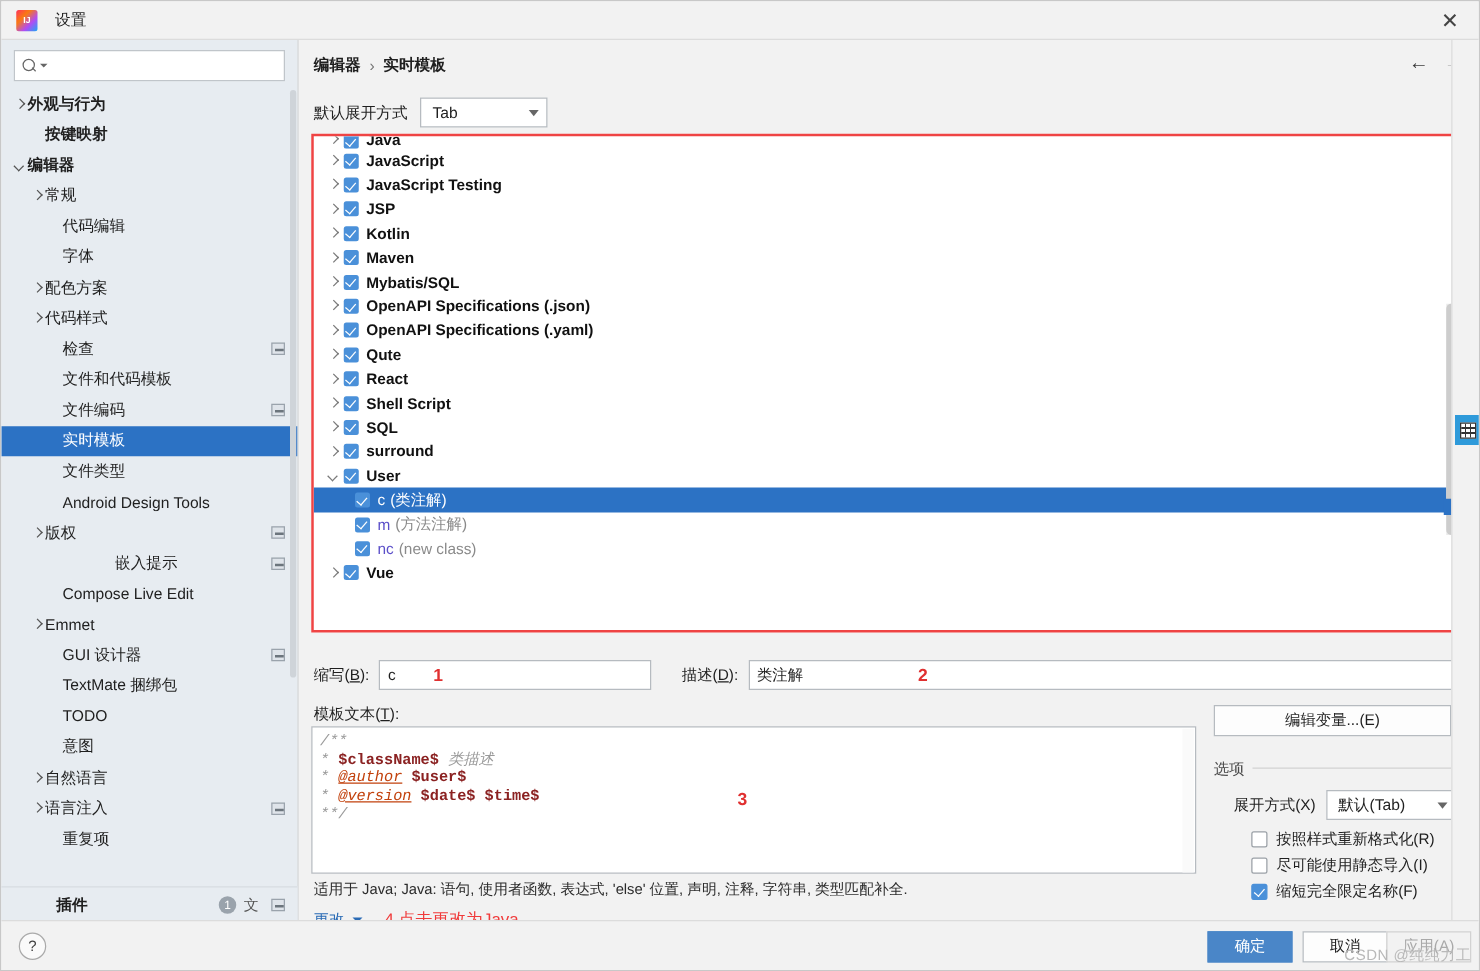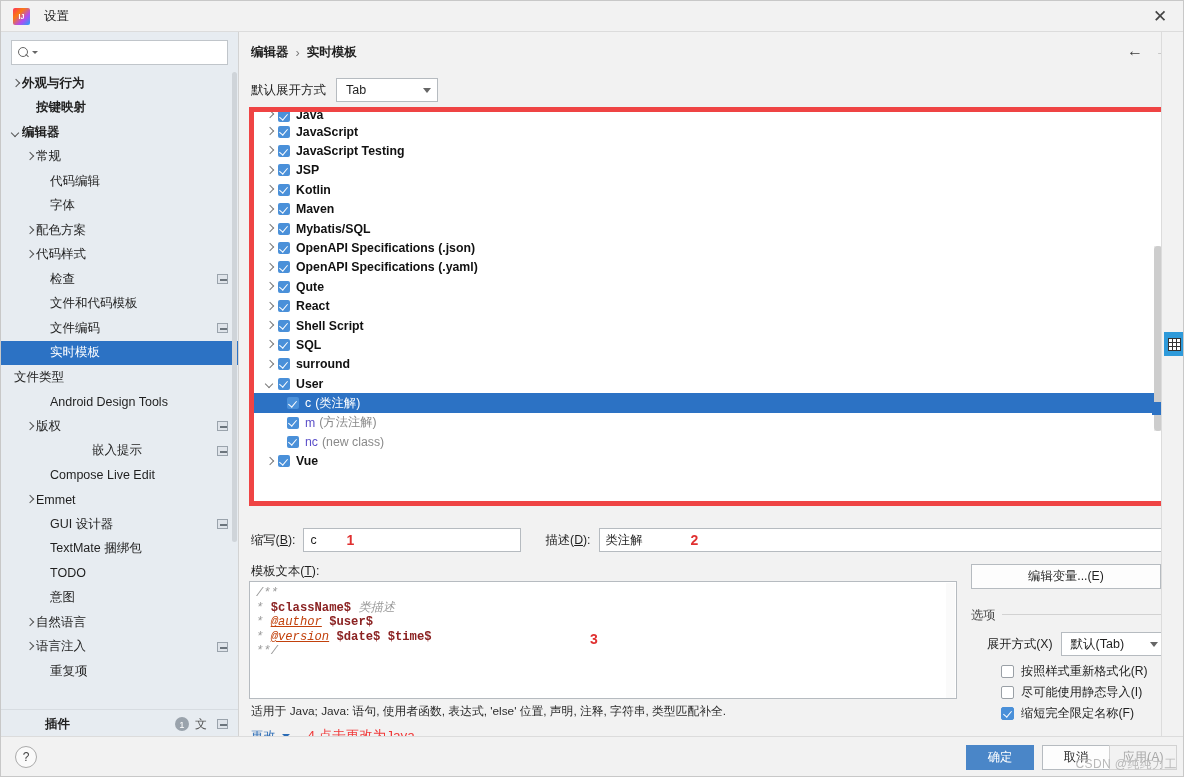--- a/index.html
+++ b/index.html
@@ -146,21 +146,21 @@
     height: 24px; background: #fff; border: 1px solid #b6bbc0;
     display: flex; align-items: center; padding: 0 6px 0 9px;
     font-size: 12.5px; cursor: pointer;
   }
   .combo .cap { flex: 1; }
   .caret { width:0;height:0;border-left:4.5px solid transparent;border-right:4.5px solid transparent;border-top:5px solid #666; margin-left:8px; }
 
   
   #listbox {
     position: absolute; left: 10px; top: 75px; width: 920px; height: 399px;
-    background: #fff; border: 5px solid #ef4444;
+    background: #fff; border: 2px solid #ef4444;
     overflow: hidden;
   }
   #list-inner { position: relative; }
   .lrow {
     height: 19.4px; display: flex; align-items: center;
     padding-left: 9px; font-size: 12.3px; white-space: nowrap;
     cursor: pointer;
   }
   .lrow.sel { background: #2c72c4; }
   .lrow.sel .ltext, .lrow.sel .ldesc, .lrow.sel .labbr { color: #fff; }
@@ -253,21 +253,21 @@
     display: flex; align-items: center; padding: 0 6px;
     font-size: 12.3px; position: relative;
   }
   .rednum {
     color: #e03030; font-size: 14px; font-weight: bold;
     font-family: "Liberation Sans", sans-serif;
   }
   #row-abbr { position: absolute; left: 12px; top: 496px; display: flex; align-items: center; }
   #abbr-input { width: 218px; margin-left: 8px; }
   #desc-label { margin-left: 24px; text-align: right; }
-  #desc-input { width: 570px; margin-left: 8px; }
+  #desc-input { width: 570px; margin-left: 8px; gap: 44px; }
 
   #tt-label { position: absolute; left: 12px; top: 531px; }
   #tmpl-box {
     position: absolute; left: 10px; top: 549px; width: 708px; height: 118px;
     background: #fff; border: 1px solid #b6bbc0; overflow: hidden;
     font-family: "Liberation Mono", "DejaVu Sans Mono", monospace;
     font-size: 12.2px; padding: 4px 0 0 6px; line-height: 14.6px;
   }
   .cmt { color: #9a9a9a; font-style: italic; }
   .var { color: #8b2222; font-weight: bold; }
@@ -404,21 +404,21 @@
         </div>
         <div class="titem" style="padding-left: 36px;">
           <span class="arrow"></span>
           <span class="tlabel">文件编码</span>
           <span class="badge-sq"></span>
         </div>
         <div class="titem sel" style="padding-left: 36px;">
           <span class="arrow"></span>
           <span class="tlabel">实时模板</span>
         </div>
-        <div class="titem" style="">
+        <div class="titem" style="padding-left: 36px;">
           <span class="arrow"></span>
           <span class="tlabel">文件类型</span>
         </div>
         <div class="titem" style="padding-left: 36px;">
           <span class="arrow"></span>
           <span class="tlabel">Android Design Tools</span>
         </div>
         <div class="titem" style="padding-left: 22px;">
           <span class="arrow right"></span>
           <span class="tlabel">版权</span>

